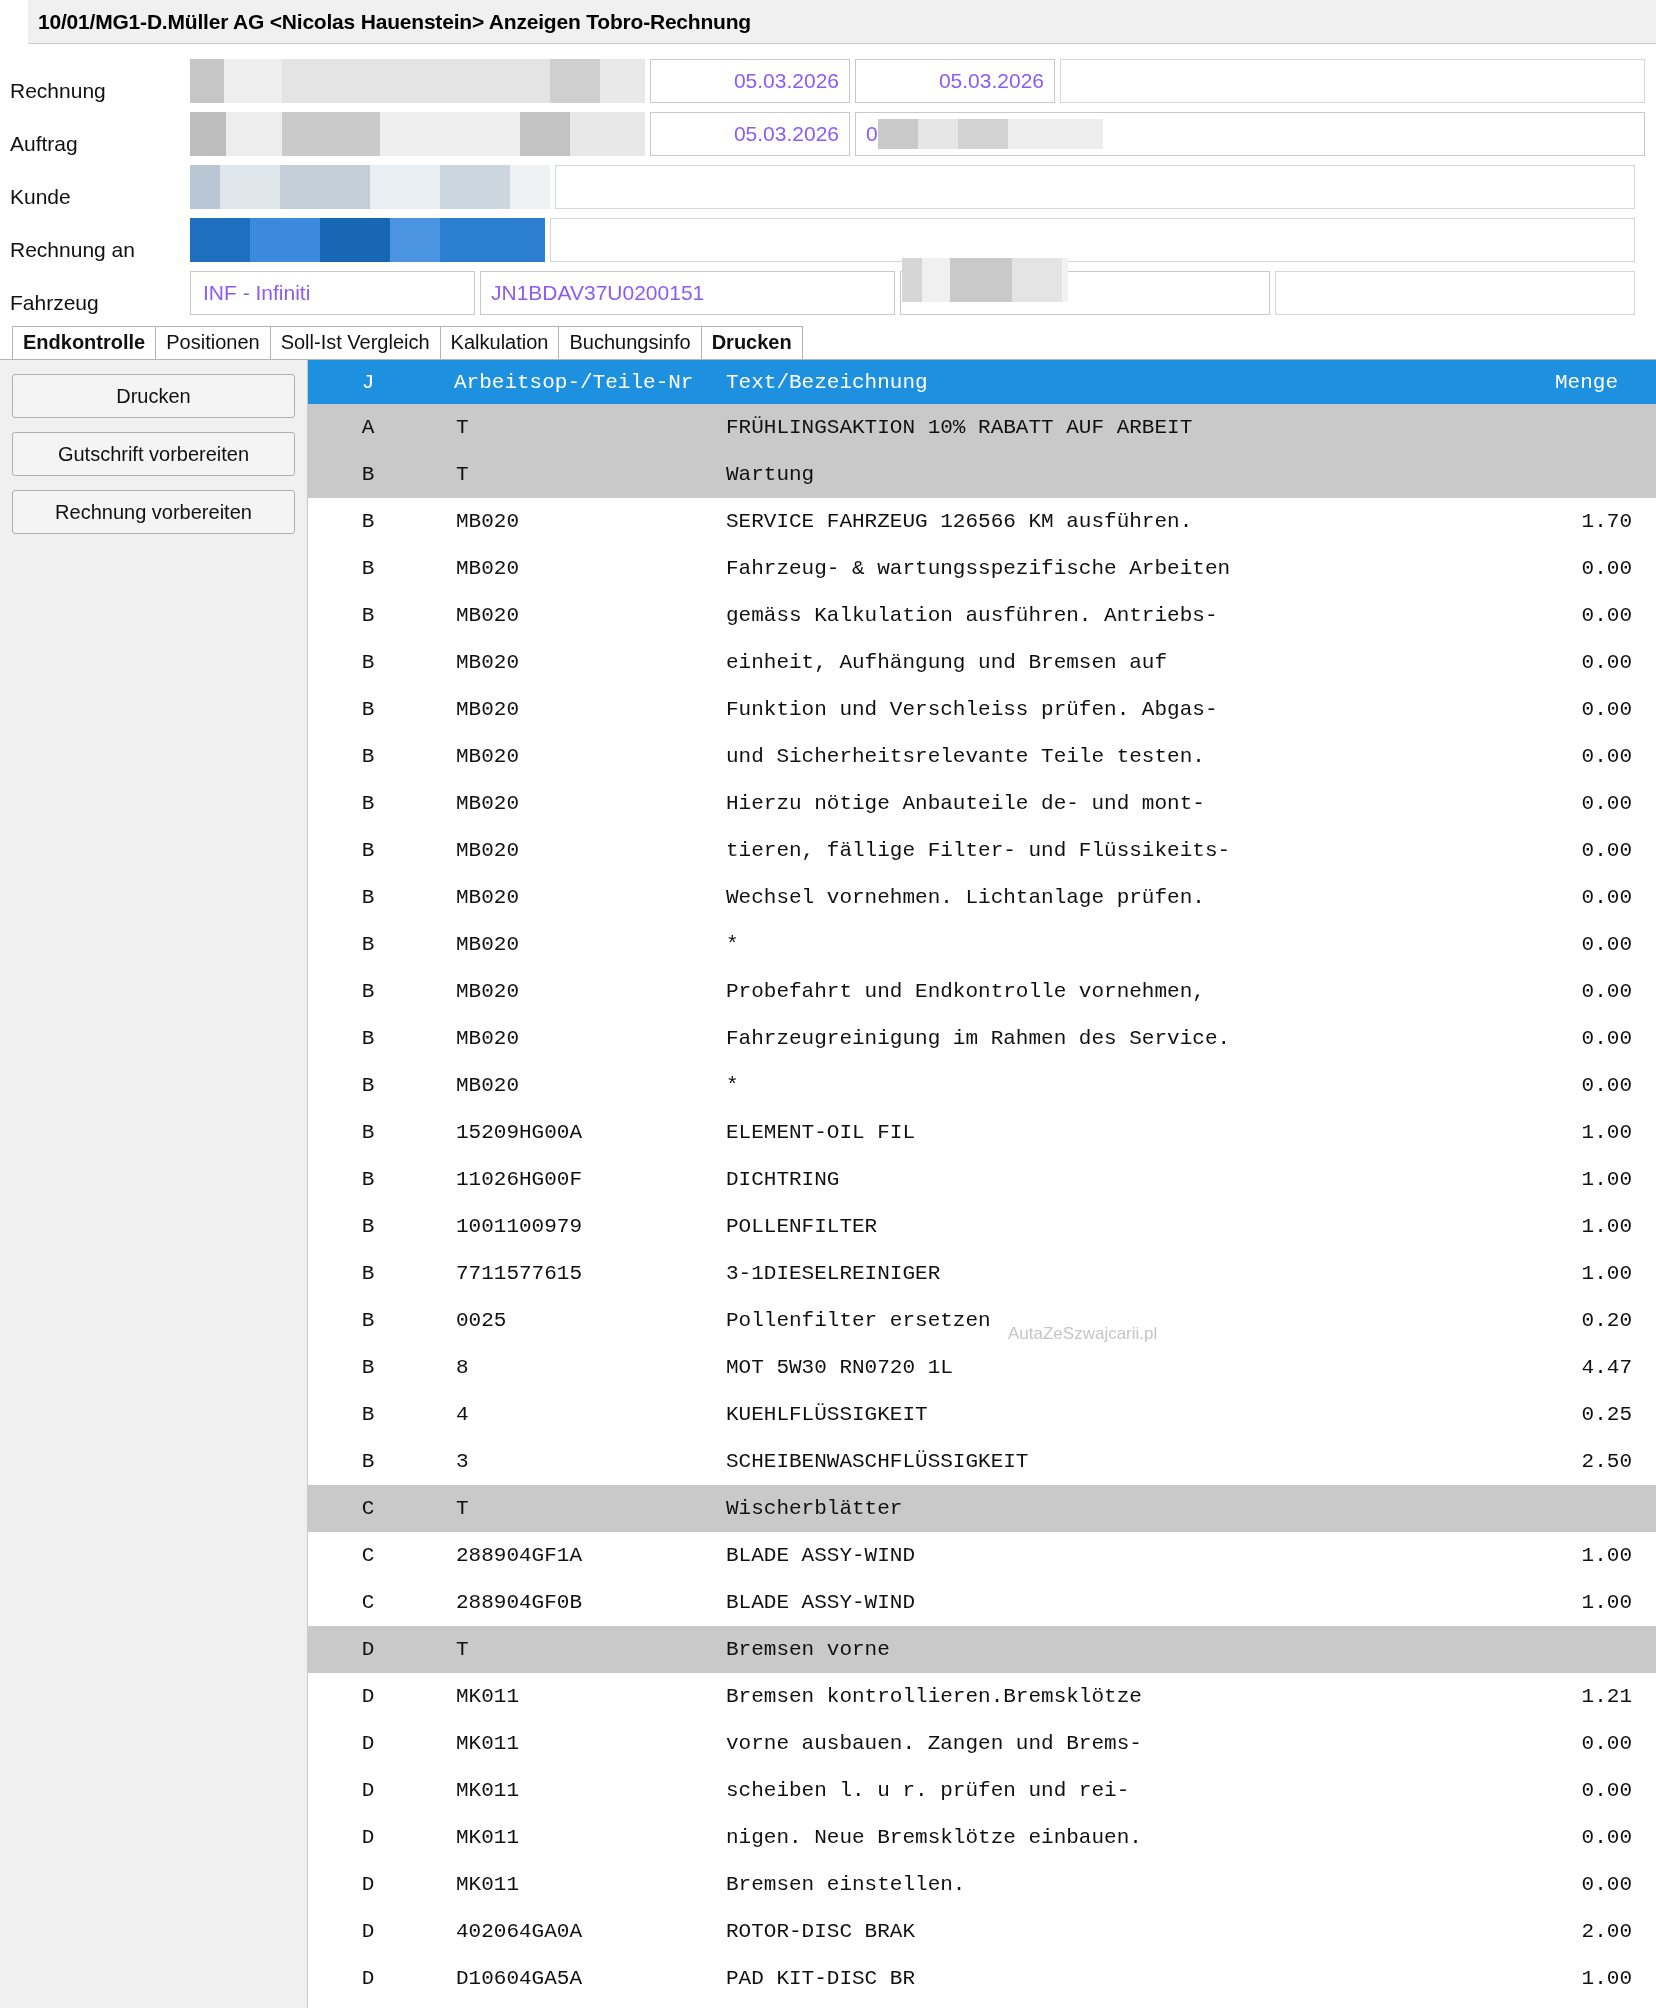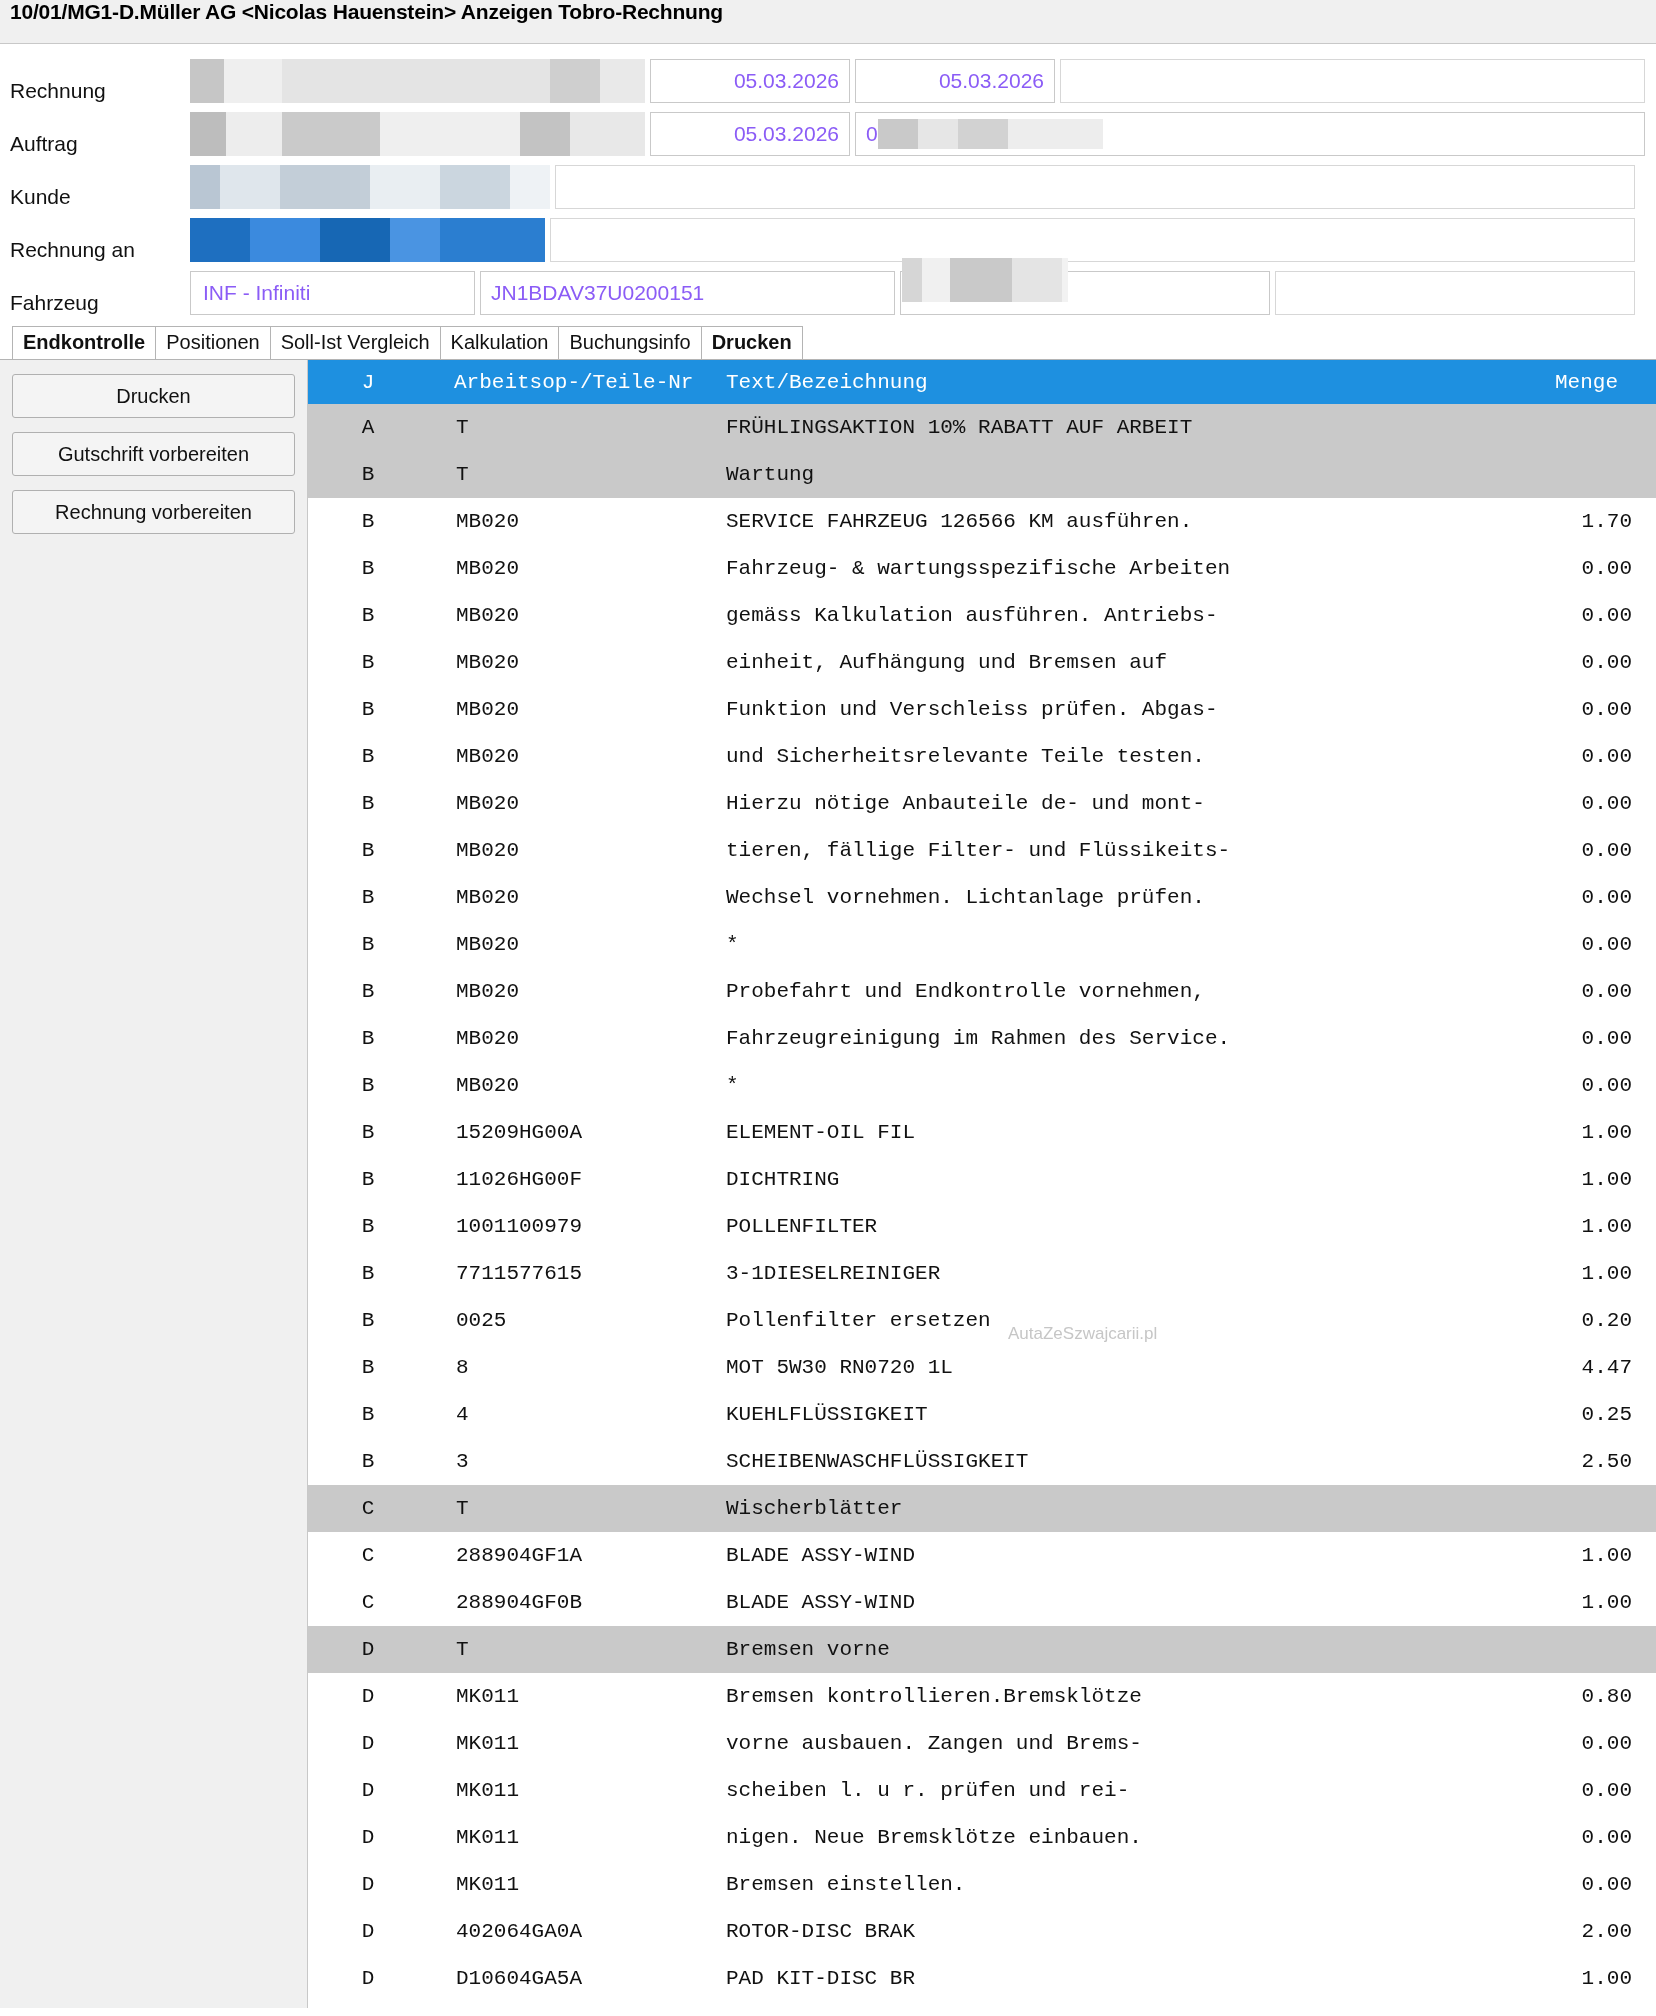--- a/index.html
+++ b/index.html
@@ -14,22 +14,24 @@
     overflow: hidden;
     position: relative;
   }
 
   
   .titlebar {
     height: 44px;
     background: #f0f0f0;
     border-bottom: 1px solid #c8c8c8;
     display: flex;
+    align-items: center;
     padding-left: 10px;
     box-sizing: border-box;
+    margin-left: 28px;
   }
   .titlebar-text {
     font-size: 21px;
     font-weight: bold;
     color: #000;
     letter-spacing: -0.2px;
   }
 
   
   .header-form {
@@ -435,21 +437,21 @@
         <div class="grid-row group">
           <div class="c-j">D</div>
           <div class="c-nr">T</div>
           <div class="c-text">Bremsen vorne</div>
           <div class="c-menge"></div>
         </div>
         <div class="grid-row">
           <div class="c-j">D</div>
           <div class="c-nr">MK011</div>
           <div class="c-text">Bremsen kontrollieren.Bremsklötze</div>
-          <div class="c-menge">0.80</div>
+          <div class="c-menge">1.21</div>
         </div>
         <div class="grid-row">
           <div class="c-j">D</div>
           <div class="c-nr">MK011</div>
           <div class="c-text">vorne ausbauen. Zangen und Brems-</div>
           <div class="c-menge">0.00</div>
         </div>
         <div class="grid-row">
           <div class="c-j">D</div>
           <div class="c-nr">MK011</div>

